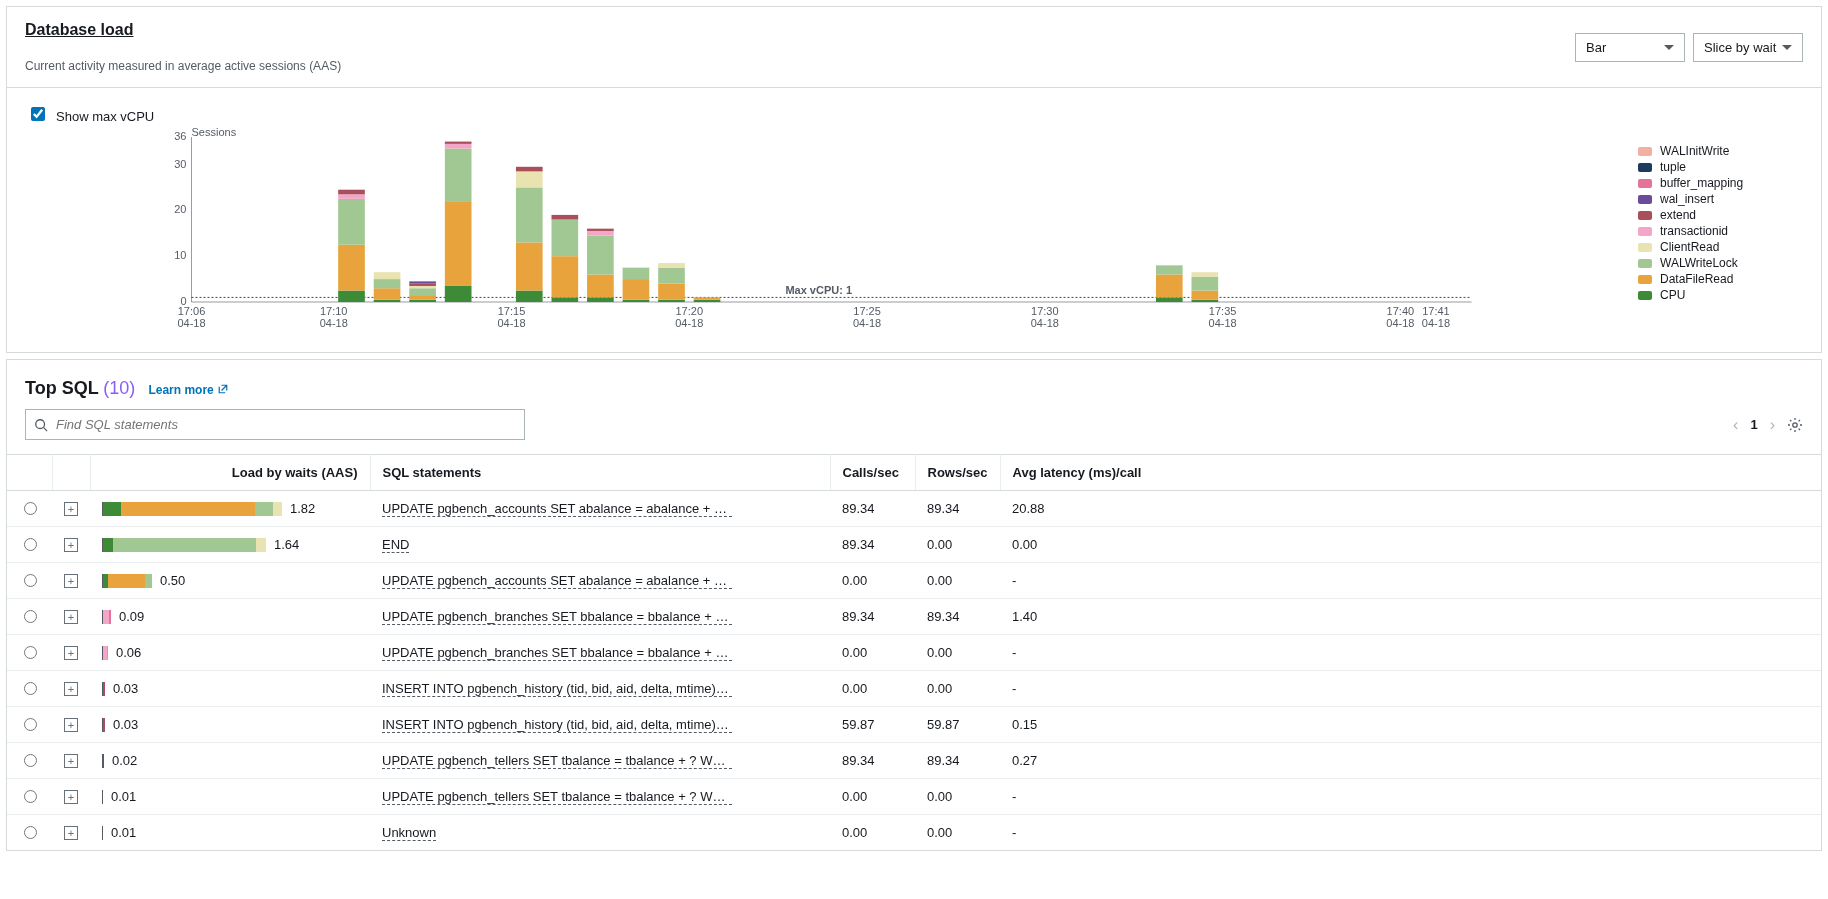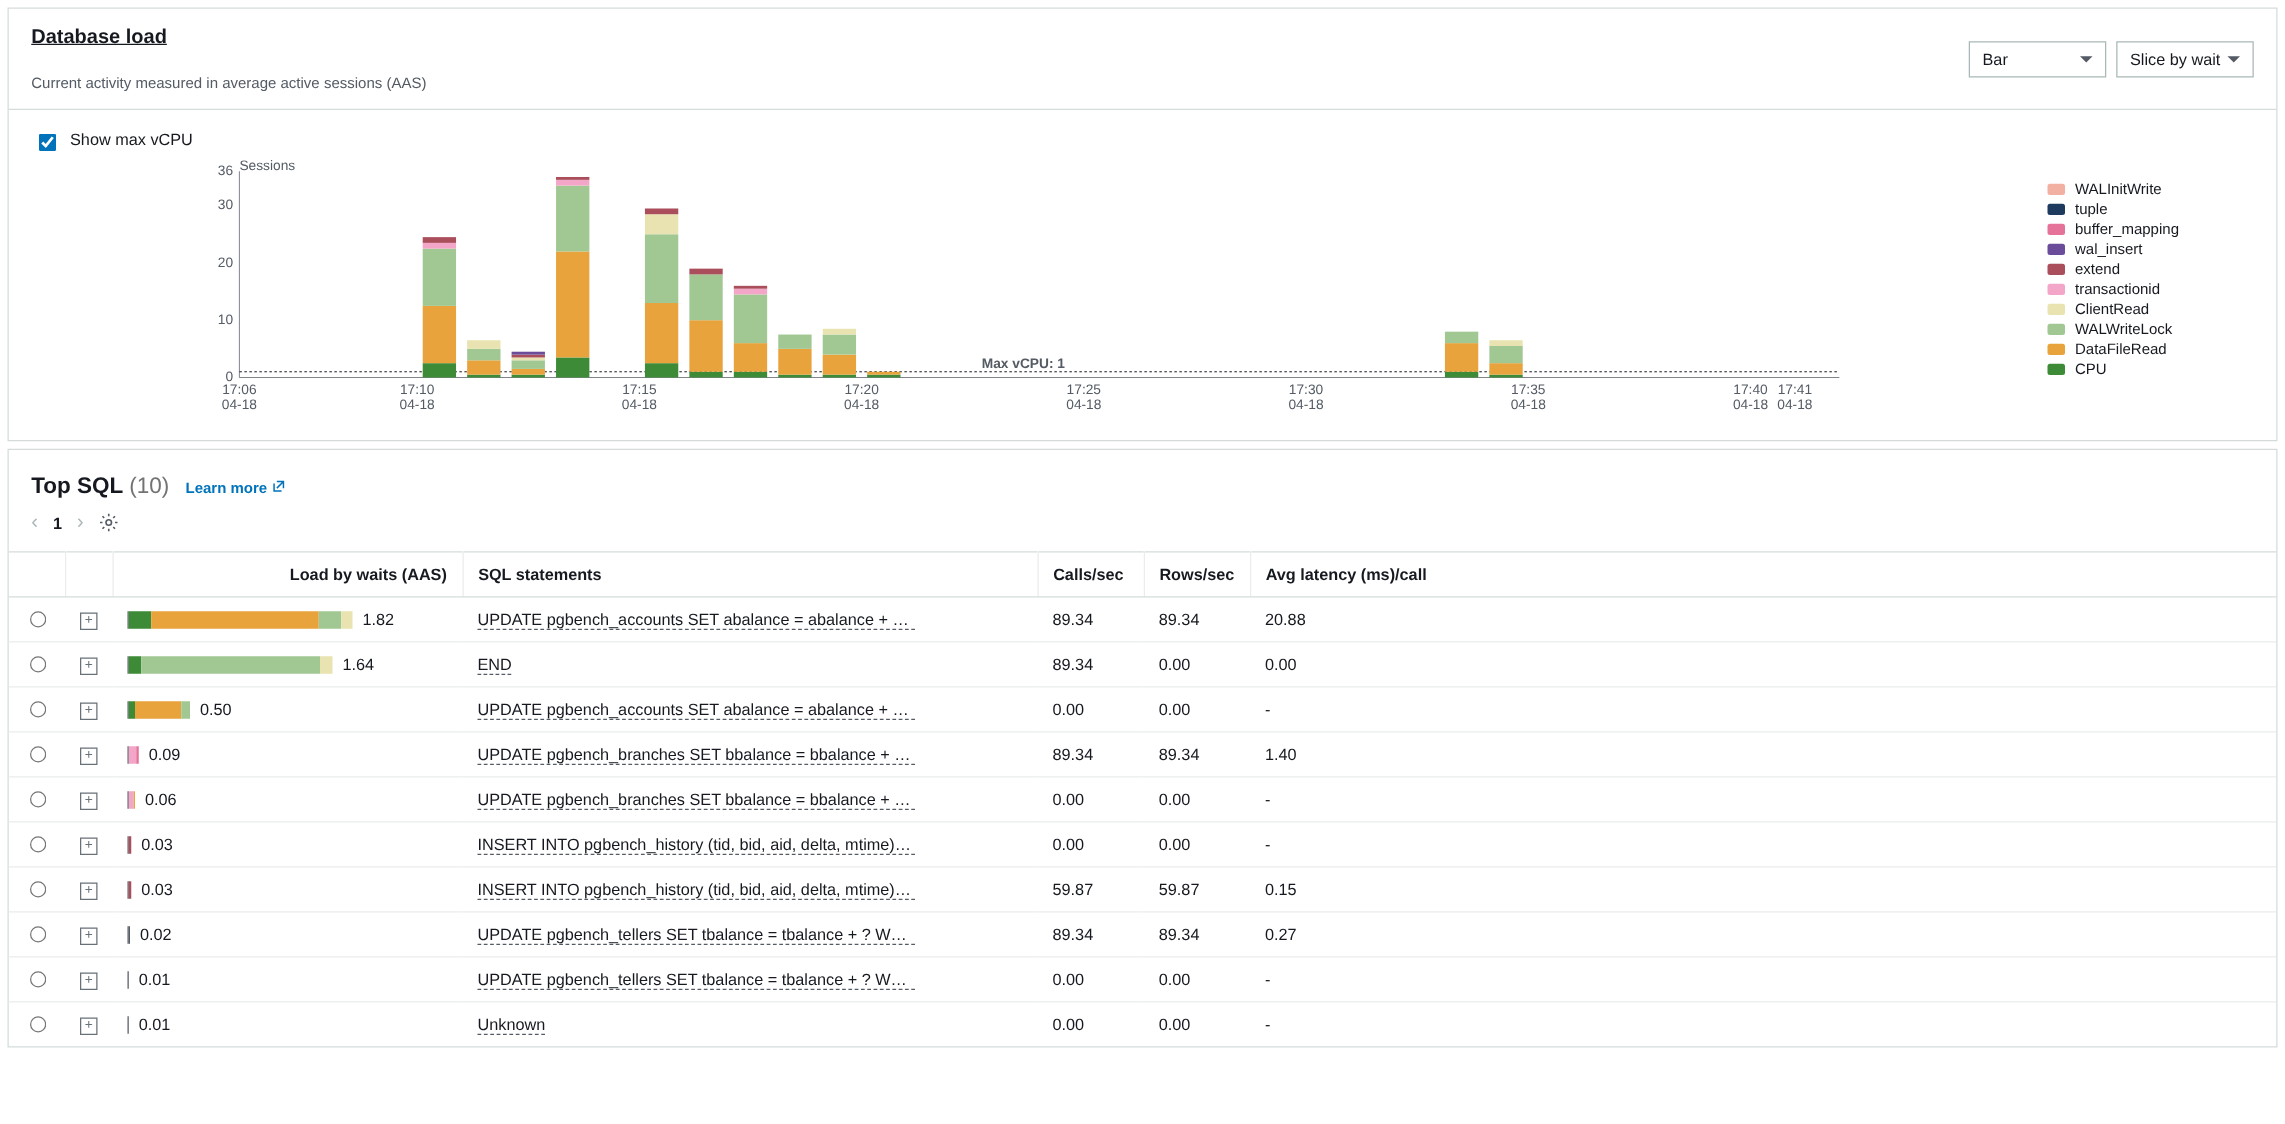--- a/index.html
+++ b/index.html
@@ -31,21 +31,21 @@
     border: 1px solid #aab7b8; padding: 6px 10px; width: 110px;
     display: flex; justify-content: space-between; align-items: center;
     background: #fff; font-size: 13px;
   }
   .select .caret {
     width: 0; height: 0; border-left: 5px solid transparent;
     border-right: 5px solid transparent; border-top: 5px solid #545b64;
   }
 
   .chart-area { padding: 10px 18px 20px; }
-  .checkbox-row { display: flex; align-items: flex-start; gap: 8px; margin: 6px 0 8px 2px; font-size: 13px; }
+  .checkbox-row { display: flex; align-items: flex-end; gap: 8px; margin: 6px 0 8px 2px; font-size: 13px; }
   input[type=checkbox] { accent-color: #0073bb; width: 14px; height: 14px; }
 
   .chart-wrap { display: flex; gap: 30px; align-items: flex-start; }
   .chart-svg-wrap { flex: 1; min-width: 0; }
   .chart-svg { width: 100%; height: 200px; display: block; overflow: visible; }
   .legend { width: 165px; flex-shrink: 0; padding-top: 10px; }
   .legend-item { display: flex; align-items: center; gap: 8px; font-size: 12px; margin: 2px 0; cursor: pointer; }
   .legend-swatch { width: 14px; height: 9px; border-radius: 2px; flex-shrink: 0; }
 
   .tabs { display: flex; border-bottom: 1px solid var(--border); padding: 0 10px; gap: 0; }
@@ -53,21 +53,21 @@
     padding: 14px 16px; font-size: 13px; font-weight: 700; cursor: pointer;
     border-right: 1px solid var(--border); color: #545b64;
   }
   .tab.active { color: #d45b07; border-bottom: 2px solid #d45b07; }
 
   .section-header {
     display: flex; justify-content: space-between; align-items: center;
     padding: 18px 18px 10px;
   }
   .section-header h3 { margin: 0; font-size: 18px; font-weight: 700; }
-  .count-muted { color: #737373; font-weight: 400; }
+  .count-muted { color: #8b5cf6; font-weight: 400; }
   .learn-more { color: var(--aws-blue); font-size: 12px; font-weight: 700; margin-left: 8px; text-decoration: none; }
   .learn-more-icon { display: inline-block; width: 12px; height: 12px; vertical-align: -1px; }
 
   .toolbar { display: flex; justify-content: space-between; align-items: center; padding: 0 18px 14px; }
   .search {
     display: flex; align-items: center; gap: 6px;
     border: 1px solid #aab7b8; width: 500px; padding: 6px 8px;
   }
   .search input {
     border: none; outline: none; flex: 1; font-size: 13px; font-style: italic; color: #687078;
@@ -281,20 +281,27 @@
       <a href="#" class="learn-more">
         <span>Learn more</span>
         <svg class="learn-more-icon" viewBox="0 0 16 16">
           <path d="M6 3h7v7M13 3L6 10M11 13H3V5" fill="none" stroke="#0073bb" stroke-width="1.6"></path>
         </svg>
       </a>
     </h3>
   </div>
 
   <div class="toolbar">
+    <div class="search">
+      <svg class="search-icon" viewBox="0 0 16 16">
+        <circle cx="7" cy="7" r="5" stroke-width="1.5"></circle>
+          <line x1="11" y1="11" x2="15" y2="15" stroke-width="1.5"></line>
+      </svg>
+      <input type="text" placeholder="Find SQL statements" style="">
+    </div>
     <div class="pager">
       <span class="pager-btn">‹</span>
       <span class="pager-page">1</span>
       <span class="pager-btn">›</span>
       <svg class="gear-icon" viewBox="0 0 16 16">
         <circle cx="8" cy="8" r="2.2" stroke-width="1.3"></circle>
         <path d="M8 1v2M8 13v2M1 8h2M13 8h2M3 3l1.4 1.4M11.6 11.6 13 13M13 3l-1.4 1.4M4.4 11.6 3 13" stroke-width="1.3"></path>
       </svg>
     </div>
   </div>

